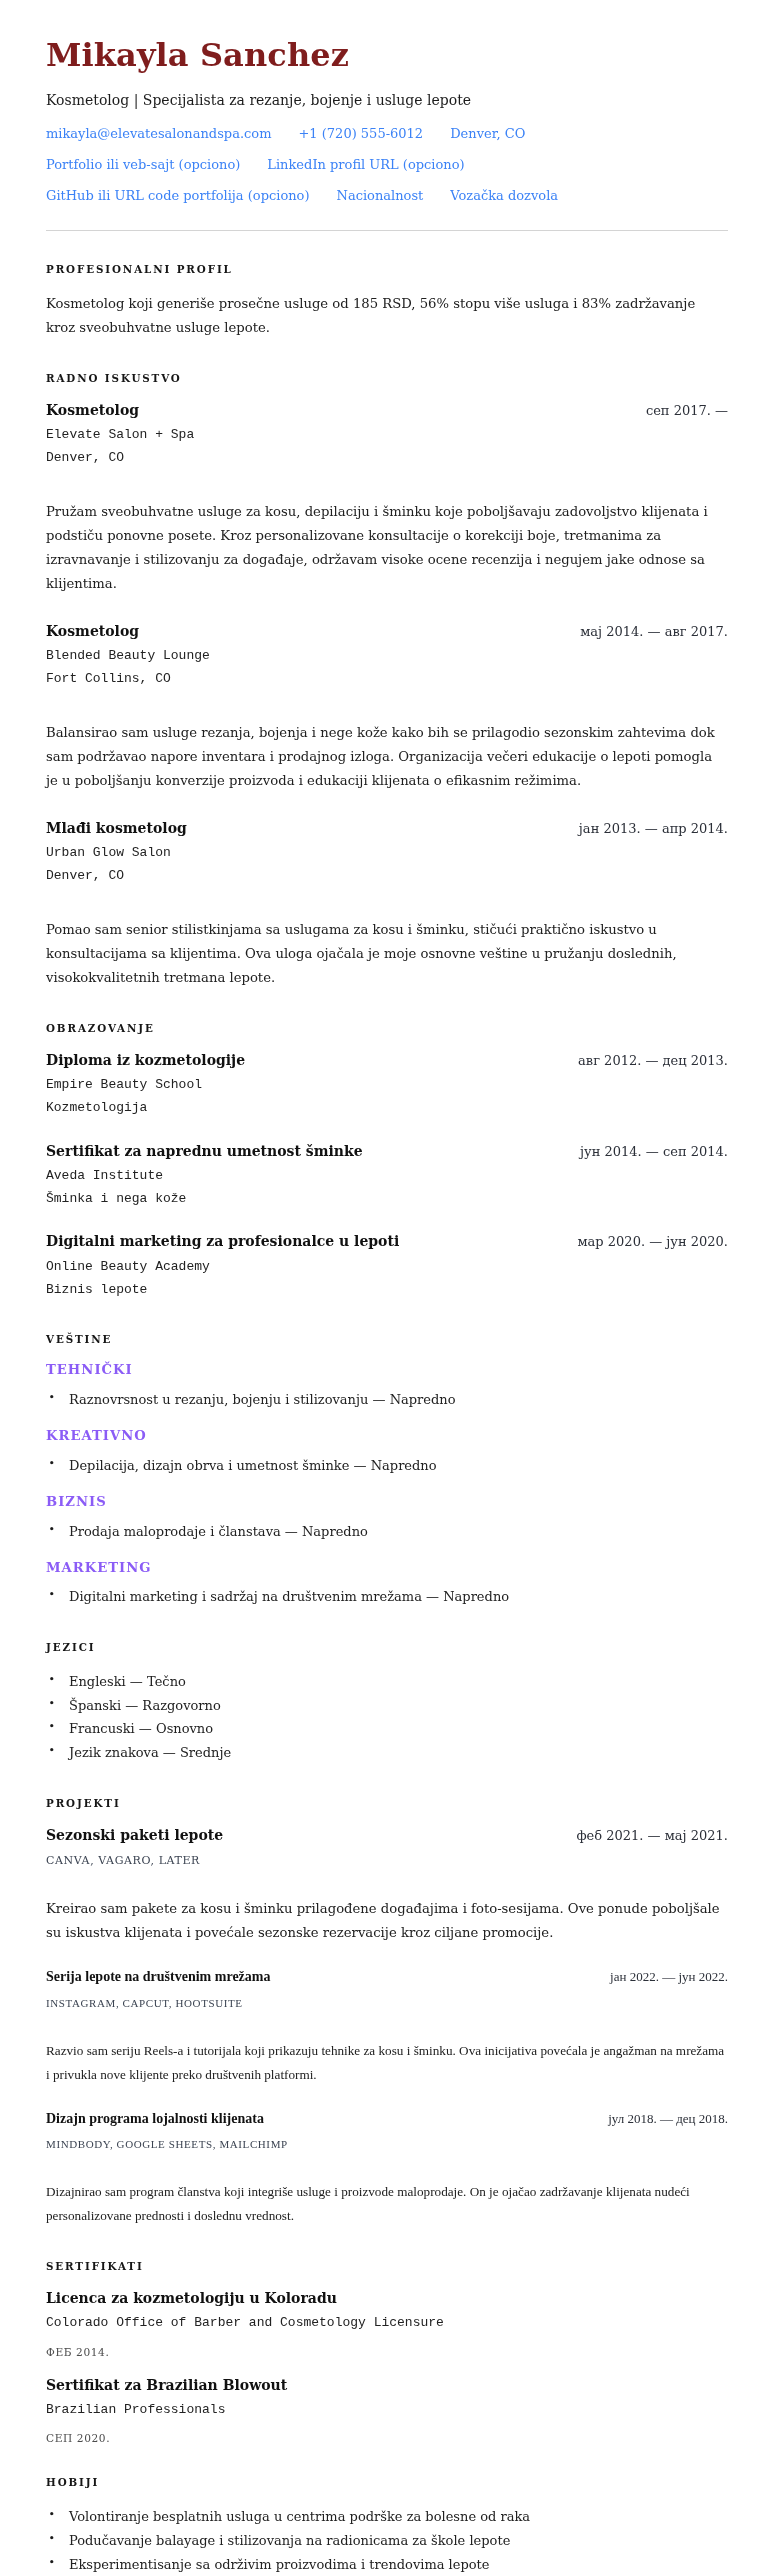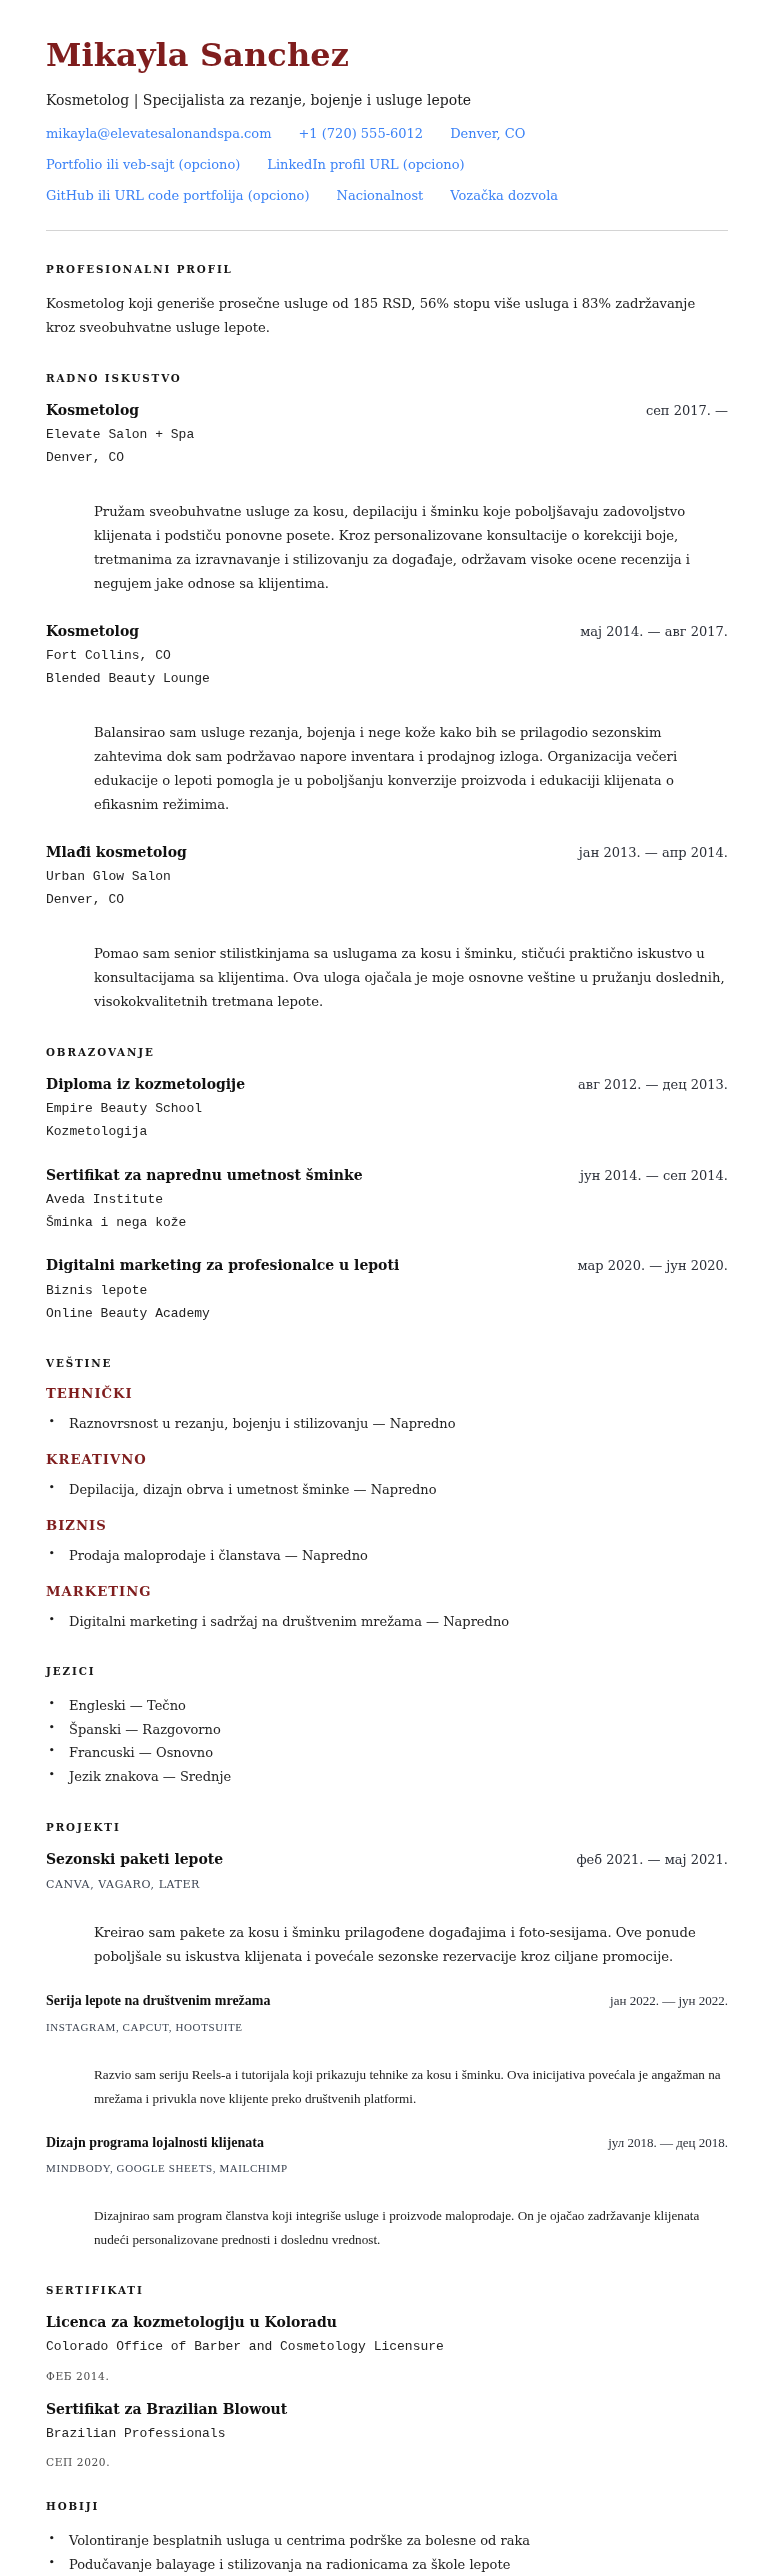--- a/index.html
+++ b/index.html
@@ -94,21 +94,21 @@
     flex-shrink: 0;
   }
   .entry-sub {
     margin-top: 3.9px;
     font-size: 13px;
     line-height: 1.8;
     color: #222222;
     font-family: Liberation Mono, monospace;
   }
   .entry-sub + .entry-sub { margin-top: 0; }
-  .desc { margin-top: 30px; margin-left: 48px; }
+  .desc { margin-top: 30px; }
 
   .proj-tools {
     margin-top: 10.3px;
     font-size: 11px;
     letter-spacing: 0.6px;
     color: #3c4452;
   }
   .cert-date {
     margin-top: 11px;
     font-size: 10.6px;
@@ -117,21 +117,21 @@
   }
 
   
   .skill-group { margin-top: 17px; }
   .skill-group:first-of-type { margin-top: 0; }
   .skill-cat {
     margin: 0 0 10.3px 0;
     font-size: 13.2px;
     font-weight: 700;
     letter-spacing: 1px;
-    color: #7f1d1d;
+    color: #8b5cf6;
   }
 
   
   ul.blist {
     list-style: none;
     margin: 0;
     padding: 0;
   }
   ul.blist li {
     position: relative;
@@ -191,22 +191,22 @@
       <div class="entry-sub">Elevate Salon + Spa</div>
       <div class="entry-sub">Denver, CO</div>
       <p class="body-text desc">Pružam sveobuhvatne usluge za kosu, depilaciju i šminku koje poboljšavaju zadovoljstvo klijenata i podstiču ponovne posete. Kroz personalizovane konsultacije o korekciji boje, tretmanima za izravnavanje i stilizovanju za događaje, održavam visoke ocene recenzija i negujem jake odnose sa klijentima.</p>
     </article>
 
     <article class="entry">
       <div class="entry-head">
         <h3 class="entry-title">Kosmetolog</h3>
         <span class="entry-dates">мај 2014. — авг 2017.</span>
       </div>
+      <div class="entry-sub">Blended Beauty Lounge</div>
       <div class="entry-sub">Fort Collins, CO</div>
-      <div class="entry-sub">Blended Beauty Lounge</div>
       <p class="body-text desc">Balansirao sam usluge rezanja, bojenja i nege kože kako bih se prilagodio sezonskim zahtevima dok sam podržavao napore inventara i prodajnog izloga. Organizacija večeri edukacije o lepoti pomogla je u poboljšanju konverzije proizvoda i edukaciji klijenata o efikasnim režimima.</p>
     </article>
 
     <article class="entry">
       <div class="entry-head">
         <h3 class="entry-title">Mlađi kosmetolog</h3>
         <span class="entry-dates">јан 2013. — апр 2014.</span>
       </div>
       <div class="entry-sub">Urban Glow Salon</div>
       <div class="entry-sub">Denver, CO</div>
@@ -233,22 +233,22 @@
       </div>
       <div class="entry-sub">Aveda Institute</div>
       <div class="entry-sub">Šminka i nega kože</div>
     </article>
 
     <article class="entry edu-entry">
       <div class="entry-head">
         <h3 class="entry-title">Digitalni marketing za profesionalce u lepoti</h3>
         <span class="entry-dates">мар 2020. — јун 2020.</span>
       </div>
+      <div class="entry-sub">Online Beauty Academy</div>
       <div class="entry-sub">Biznis lepote</div>
-      <div class="entry-sub">Online Beauty Academy</div>
     </article>
   </section>
 
   <section class="section">
     <h2 class="sec-h">VEŠTINE</h2>
 
     <div class="skill-group">
       <h3 class="skill-cat">TEHNIČKI</h3>
       <ul class="blist">
         <li><span class="blt">•</span><span>Raznovrsnost u rezanju, bojenju i stilizovanju — Napredno</span></li>

